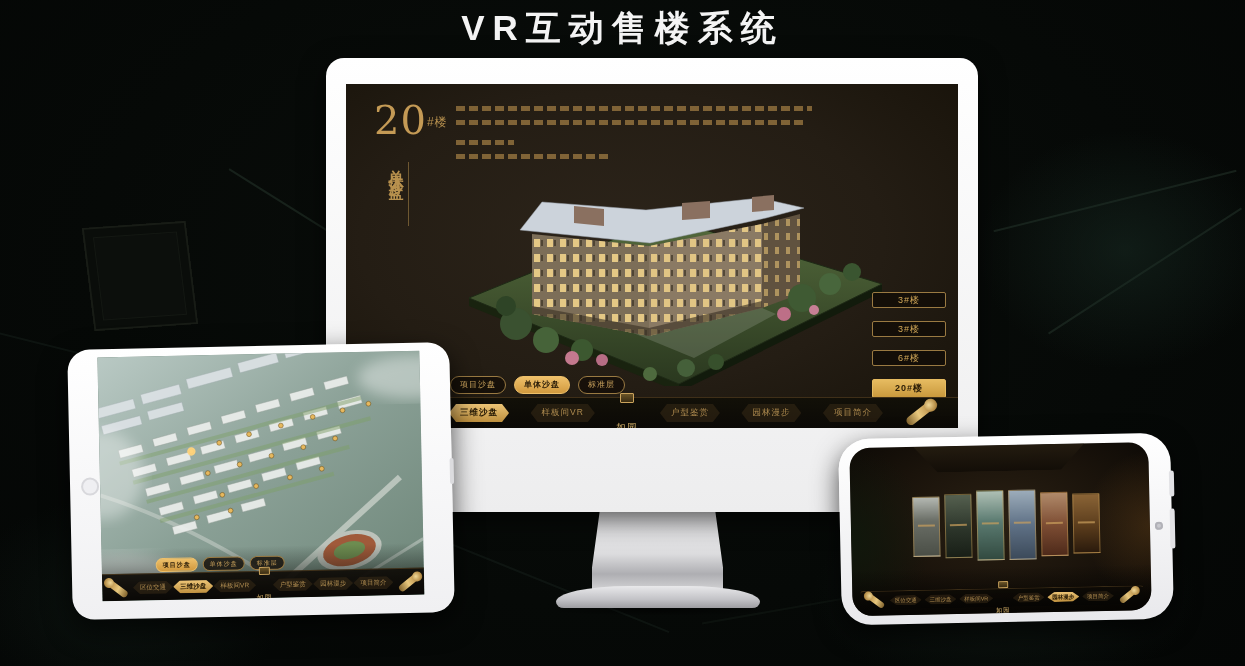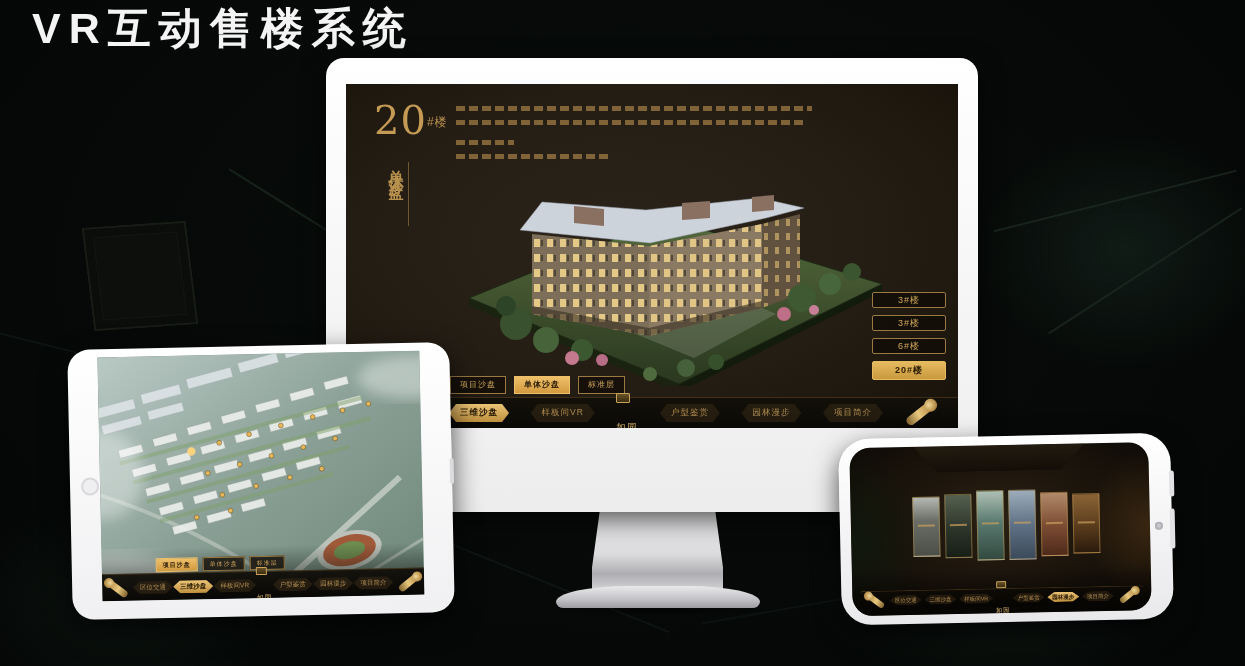--- a/index.html
+++ b/index.html
@@ -6,22 +6,22 @@
   #stage{position:relative;width:1245px;height:666px;overflow:hidden;
          background:radial-gradient(ellipse at 50% 40%, #0a0e0b 0%, #060907 60%, #040605 100%);
          font-family:"Liberation Sans", sans-serif;}
   
   .bgline{position:absolute;background:rgba(44,62,52,.45);}
   .bgblob{position:absolute;border-radius:50%;}
   .plaque{position:absolute;left:88px;top:224px;width:104px;height:104px;
           transform:rotate(-7deg) skewY(3deg);background:#0c0f0c;
           box-shadow:inset 0 0 0 2px #181c16, inset 0 0 0 10px #0a0d0a, inset 0 0 0 11px #141813;}
   
-  .title{position:absolute;top:0;left:0;right:0;
-         font-size:43px;font-weight:bold;letter-spacing:8px;color:#f4f4f4;line-height:56px;margin-left:32px;}
+  .title{position:absolute;top:0;left:0;right:0;text-align:center;
+         font-size:35px;font-weight:bold;letter-spacing:8px;color:#f4f4f4;line-height:56px;}
   
   .footnote{position:absolute;right:4px;bottom:1px;font-size:17px;letter-spacing:2.5px;
             color:#e9e9e9;font-weight:500;}
   
   .monitor{position:absolute;left:326px;top:58px;width:652px;height:454px;background:linear-gradient(#ffffff,#ededee);
            border-radius:18px;box-shadow:0 8px 26px rgba(0,0,0,.65);z-index:2;}
   .monitor-screen{position:absolute;left:20px;top:26px;width:612px;height:344px;
            background:radial-gradient(ellipse at 45% 45%, #2c241a 0%, #241d14 55%, #171209 100%);
            overflow:hidden;}
   .stand-neck{position:absolute;left:592px;top:510px;width:131px;height:80px;z-index:1;
@@ -35,41 +35,41 @@
   
   .scr-title{position:absolute;left:28px;top:16px;color:#c49a55;}
   .scr-no{font-family:"DejaVu Serif", serif;font-size:40px;line-height:40px;letter-spacing:1px;}
   .scr-suffix{font-size:12px;vertical-align:8px;letter-spacing:1px;color:#b8914e;}
   .scr-sub{position:absolute;left:40px;top:74px;writing-mode:vertical-rl;font-size:15px;
            letter-spacing:5px;color:#b8914e;font-weight:bold;}
   .scr-subrule{position:absolute;left:62px;top:78px;width:1px;height:64px;background:rgba(184,145,78,.5);}
   .descline{position:absolute;height:5px;
            background:repeating-linear-gradient(90deg, rgba(202,156,82,.55) 0 9px, transparent 9px 13px);}
   
-  .floor-col{position:absolute;right:12px;top:208px;display:flex;flex-direction:column;gap:7px;align-items:stretch;}
+  .floor-col{position:absolute;right:12px;top:208px;display:flex;flex-direction:column;gap:13px;align-items:stretch;}
   .floor-btn{width:72px;height:14px;line-height:14px;text-align:center;font-size:9px;color:#d2a858;
            background:rgba(18,13,7,.85);border:1px solid #9a7a42;border-radius:2px;letter-spacing:1px;}
   .floor-btn.sel{height:17px;line-height:17px;background:linear-gradient(#e6bb60,#c9993d);
            color:#2a1c06;font-weight:bold;border-color:#e6bb60;}
   
   .subtabs{position:absolute;display:flex;gap:8px;}
   .monitor .subtabs{left:104px;bottom:34px;}
-  .subtab{font-size:8px;line-height:8px;padding:4px 9px;border-radius:0;color:#caa25c;
+  .subtab{font-size:8px;line-height:8px;padding:4px 9px;border-radius:9px;color:#caa25c;
           background:rgba(20,14,8,.8);border:1px solid #9a7a42;letter-spacing:1px;white-space:nowrap;}
   .subtab.sel{background:linear-gradient(#eec06a,#d29a3f);color:#2a1c08;border-color:#eec06a;font-weight:bold;}
   
   .navbar{position:absolute;left:0;right:0;bottom:0;display:flex;align-items:center;
           justify-content:space-evenly;background:linear-gradient(#121008,#0b0906);
           border-top:1px solid rgba(160,120,60,.35);}
   .monitor .navbar{height:30px;}
   .nav-item{font-size:8.5px;color:#b08c50;letter-spacing:1px;padding:3px 11px;white-space:nowrap;
           background:rgba(74,56,28,.38);
           clip-path:polygon(7px 0,calc(100% - 7px) 0,100% 50%,calc(100% - 7px) 100%,7px 100%,0 50%);}
   .nav-item.sel{background:linear-gradient(#ecc476,#bd8f3e);color:#241804;font-weight:bold;}
-  .nav-logo{display:flex;flex-direction:column;align-items:flex-start;gap:18px;color:#e2bc70;}
+  .nav-logo{display:flex;flex-direction:column;align-items:center;gap:18px;color:#e2bc70;}
   .seal{width:12px;height:8px;border:1px solid #caa35c;border-radius:1px;
         background:linear-gradient(#6a5427,#3a2c12);}
   .logo-txt{font-size:9px;letter-spacing:2px;white-space:nowrap;}
   
   .scroll{position:relative;width:32px;height:9px;border-radius:5px;flex:none;
         background:linear-gradient(100deg,#7a5c28,#e8c87e 45%,#caa35c 70%,#8a6a33);
         transform:rotate(-38deg);}
   .scroll::after{content:"";position:absolute;right:-4px;top:-2px;width:13px;height:13px;border-radius:50%;
         background:radial-gradient(circle at 40% 40%,#f0d898,#b8904a 60%,#6a4e1e);}
   .scroll.flip{transform:rotate(38deg) scaleX(-1);}

